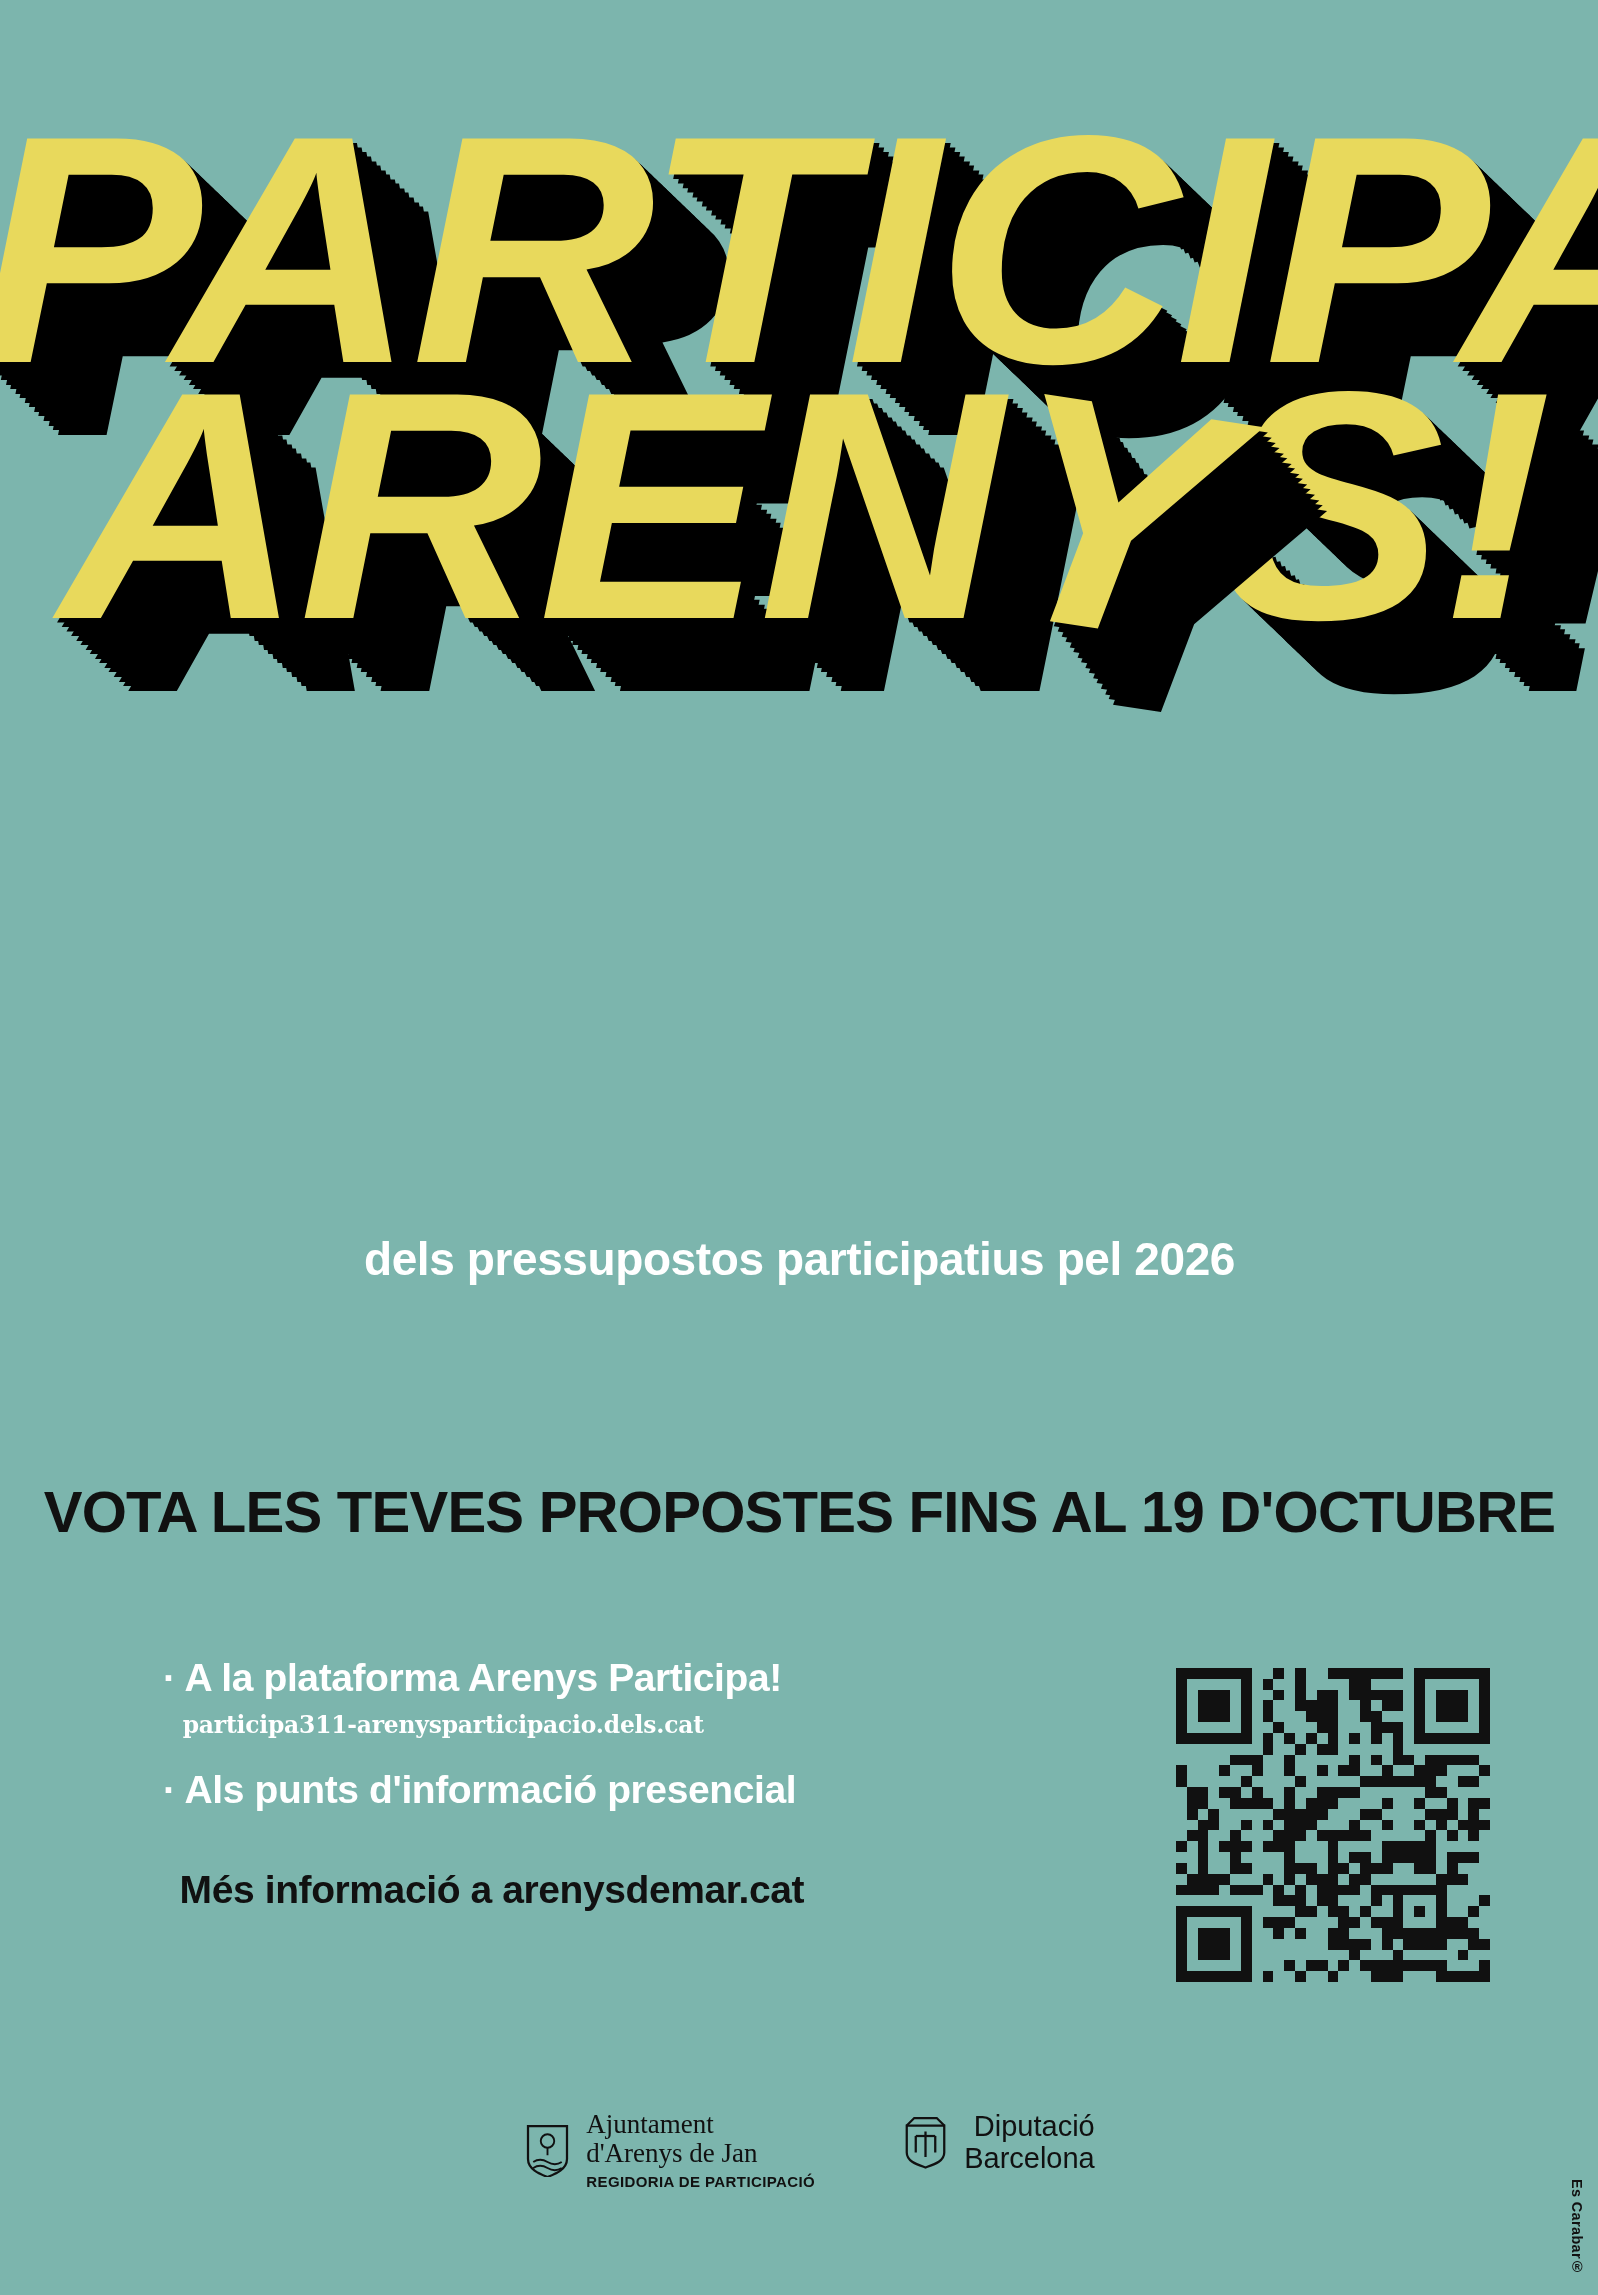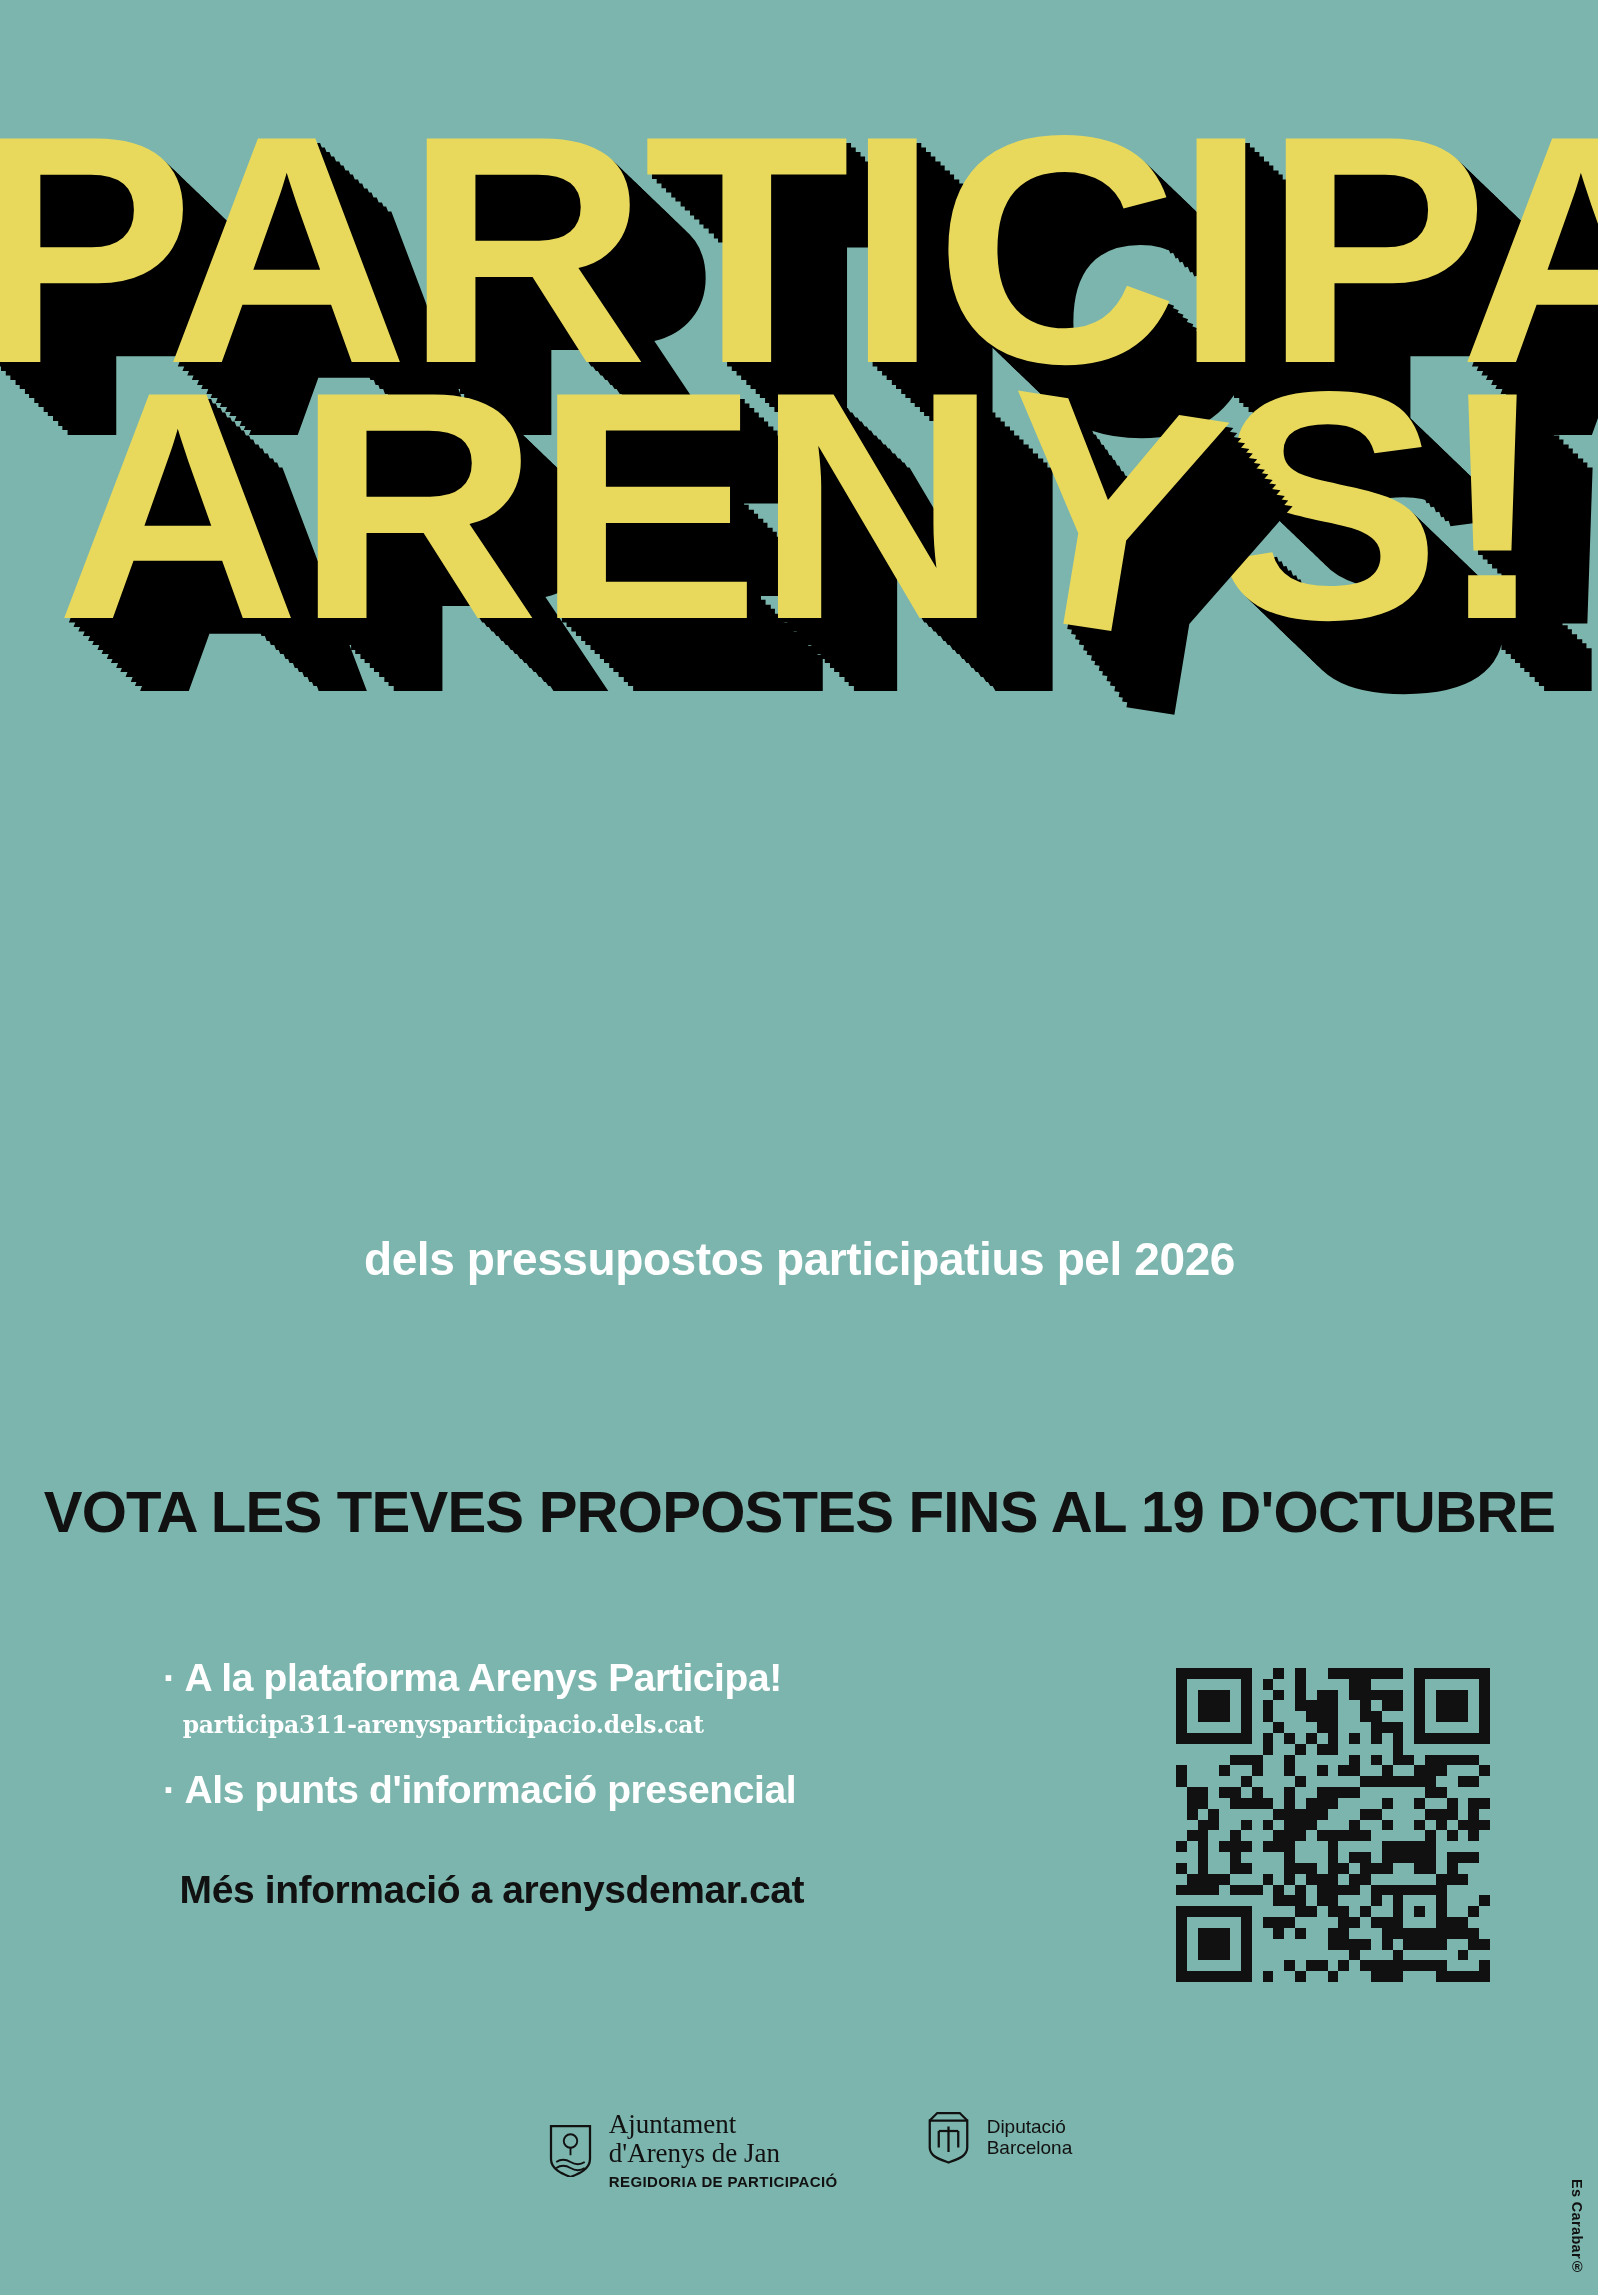--- a/index.html
+++ b/index.html
@@ -7,23 +7,24 @@
   body {
     background:#7cb5ad;
     font-family:"Liberation Sans", sans-serif;
     position:relative;
     overflow:hidden;
   }
 
   
   .headline {
     position:absolute;
-    left:1px; right:0;
+    left:8px; right:0;
     top:113px;
     text-align:center;
+    font-style:italic;
   }
   .hl-line {
     position:relative;
     display:block;
     font-family:"Liberation Sans Narrow","Liberation Sans", sans-serif;
     font-weight:bold;
     letter-spacing:-4.5px;
     line-height:0.84;
     color:#e8d95c;
     text-transform:uppercase;
@@ -149,22 +150,23 @@
   .logo-text-1 .l2 { font-size:27px; }
   .logo-text-1 .l3 {
     font-family:"Liberation Sans", sans-serif;
     font-weight:bold;
     font-size:15px;
     letter-spacing:0.4px;
     margin-top:5.3px;
   }
   .logo-text-2 {
     font-family:"Liberation Sans", sans-serif;
-    font-size:19px;
+    font-size:29px;
     line-height:1.12;
+    text-align:right;
   }
 
   
   .credit {
     position:absolute;
     right:13.6px;
     bottom:19.7px;
     color:#111;
     font-size:14.4px;
     font-weight:bold;

